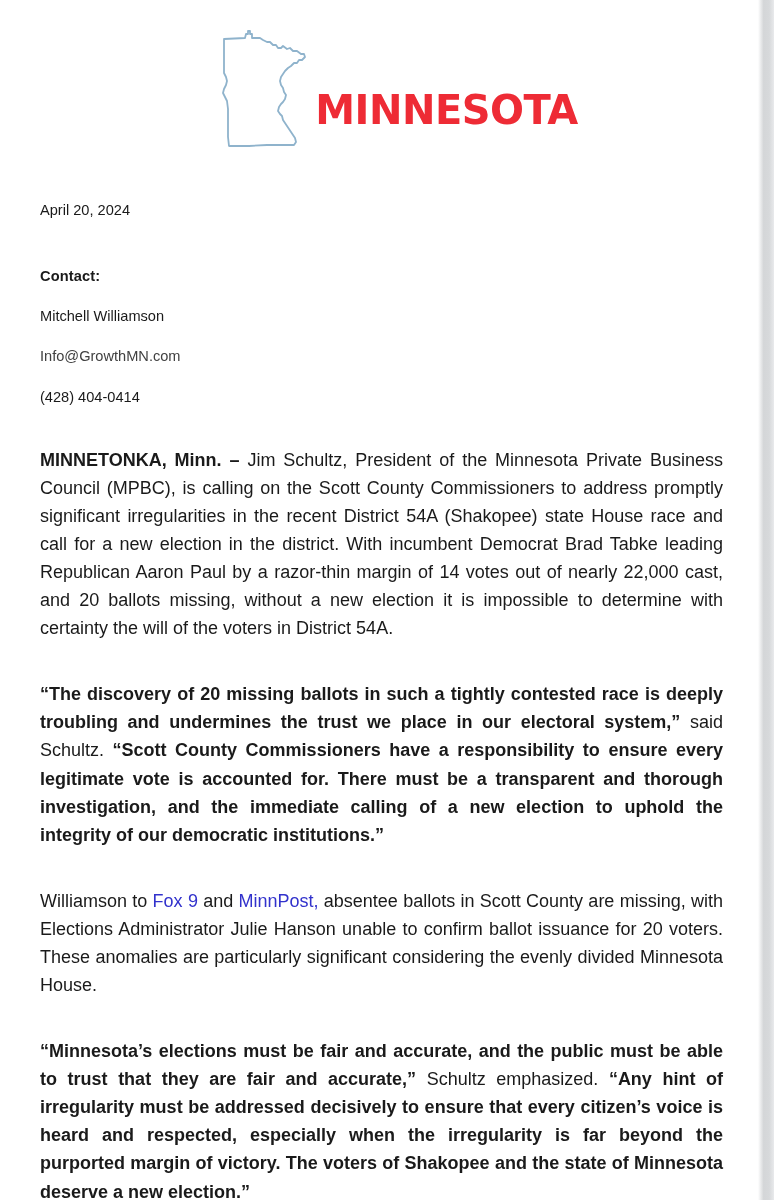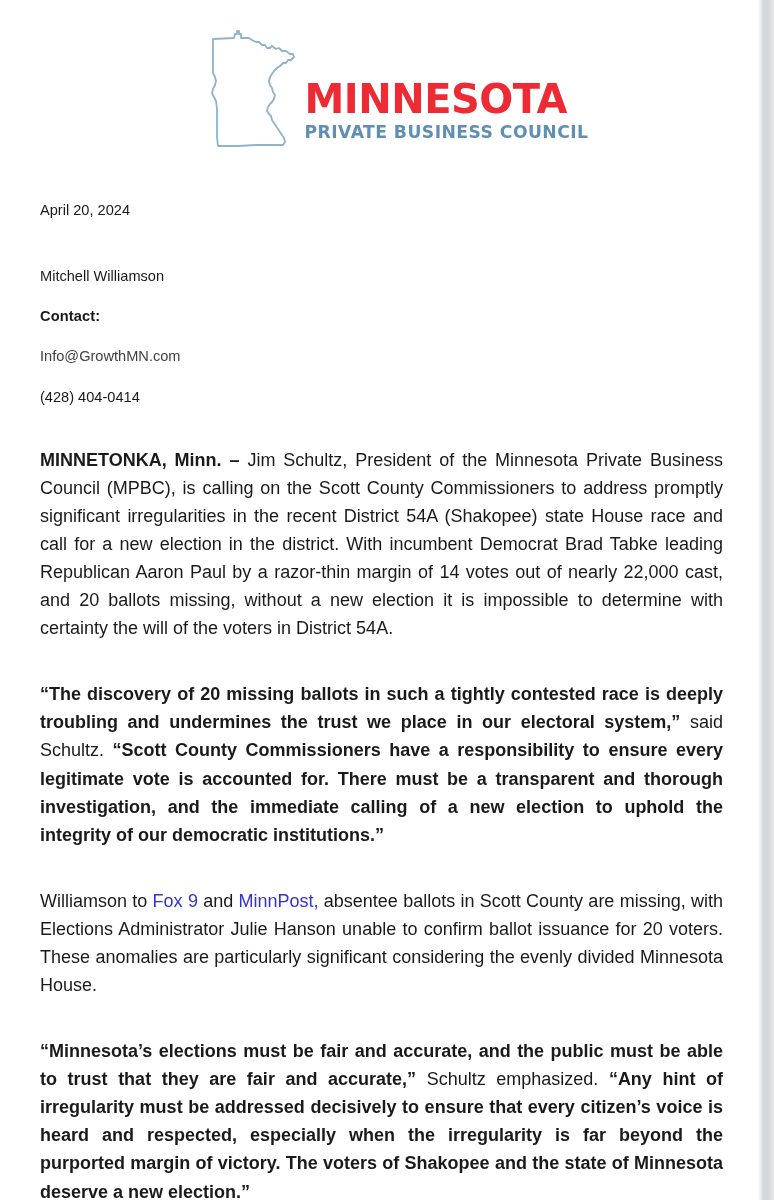--- a/index.html
+++ b/index.html
@@ -140,30 +140,29 @@
 <div class="page">
   <div class="content">
 
     <div class="logo-block">
       <div class="logo-inner">
         <svg class="logo-map" viewBox="0 0 96 134">
           <path d="M9 14 L9 12 L30 11 L31 7 L33 7 L33 4 L35 4 L35 7 L37 7 L37 11 L45 11 L48 13 L52 15 L55 15 L58 18 L61 18 L63 21 L66 21 L68 19 L72 22 L75 21 L78 24 L82 24 L86 27 L89 27 L90 30 L87 33 L84 33 L82 36 L79 36 L76 39 L73 41 L70 44 L68 47 L66 50 L65 54 L66 58 L68 61 L69 65 L71 68 L70 72 L68 75 L66 77 L64 80 L63 84 L65 87 L67 89 L68 93 L70 96 L72 99 L74 102 L76 105 L78 108 L80 111 L81 115 L79 118 L70 118 L52 118 L34 119 L20 119 L14 119 L13 110 L13 96 L13 82 L12 74 L10 70 L8 66 L9 62 L11 58 L12 54 L11 50 L9 46 L9 40 L9 30 Z" fill="none" stroke="#8fb3cc" stroke-width="1.8" stroke-linejoin="round" stroke-linecap="round"></path>
         </svg>
         <div class="logo-words">
           <div class="logo-title">MINNESOTA</div>
-          <div class="logo-sub">PRIVATE BUSINESS COUNCIL</div>
         </div>
       </div>
     </div>
 
     <div class="meta">
       <div class="meta-line">April 20, 2024</div>
       <div class="meta-gap"></div>
+      <div class="meta-line bold">Contact:</div>
       <div class="meta-line">Mitchell Williamson</div>
-      <div class="meta-line bold">Contact:</div>
       <div class="meta-line"><a class="link-email" href="#">Info@GrowthMN.com</a></div>
       <div class="meta-line">(428) 404-0414</div>
     </div>
 
 
     <p class="para"><span class="lead">MINNETONKA, Minn. – </span><span>Jim Schultz, President of the Minnesota Private Business Council (MPBC), is calling on the Scott County Commissioners to address promptly significant irregularities in the recent District 54A (Shakopee) state House race and call for a new election in the district. With incumbent Democrat Brad Tabke leading Republican Aaron Paul by a razor-thin margin of 14 votes out of nearly 22,000 cast, and 20 ballots missing, without a new election it is impossible to determine with certainty the will of the voters in District 54A.</span></p>
 
     <p class="para quote"><span>“The discovery of 20 missing ballots in such a tightly contested race is deeply troubling and undermines the trust we place in our electoral system,”</span><span class="said"> said Schultz. </span><span>“Scott County Commissioners have a responsibility to ensure every legitimate vote is accounted for. There must be a transparent and thorough investigation, and the immediate calling of a new election to uphold the integrity of our democratic institutions.”</span></p>
 
     <p class="para"><span>Williamson to </span><a class="link-inline" href="#">Fox 9</a><span> and </span><a class="link-inline" href="#">MinnPost,</a><span> absentee ballots in Scott County are missing, with Elections Administrator Julie Hanson unable to confirm ballot issuance for 20 voters. These anomalies are particularly significant considering the evenly divided Minnesota House.</span></p>

